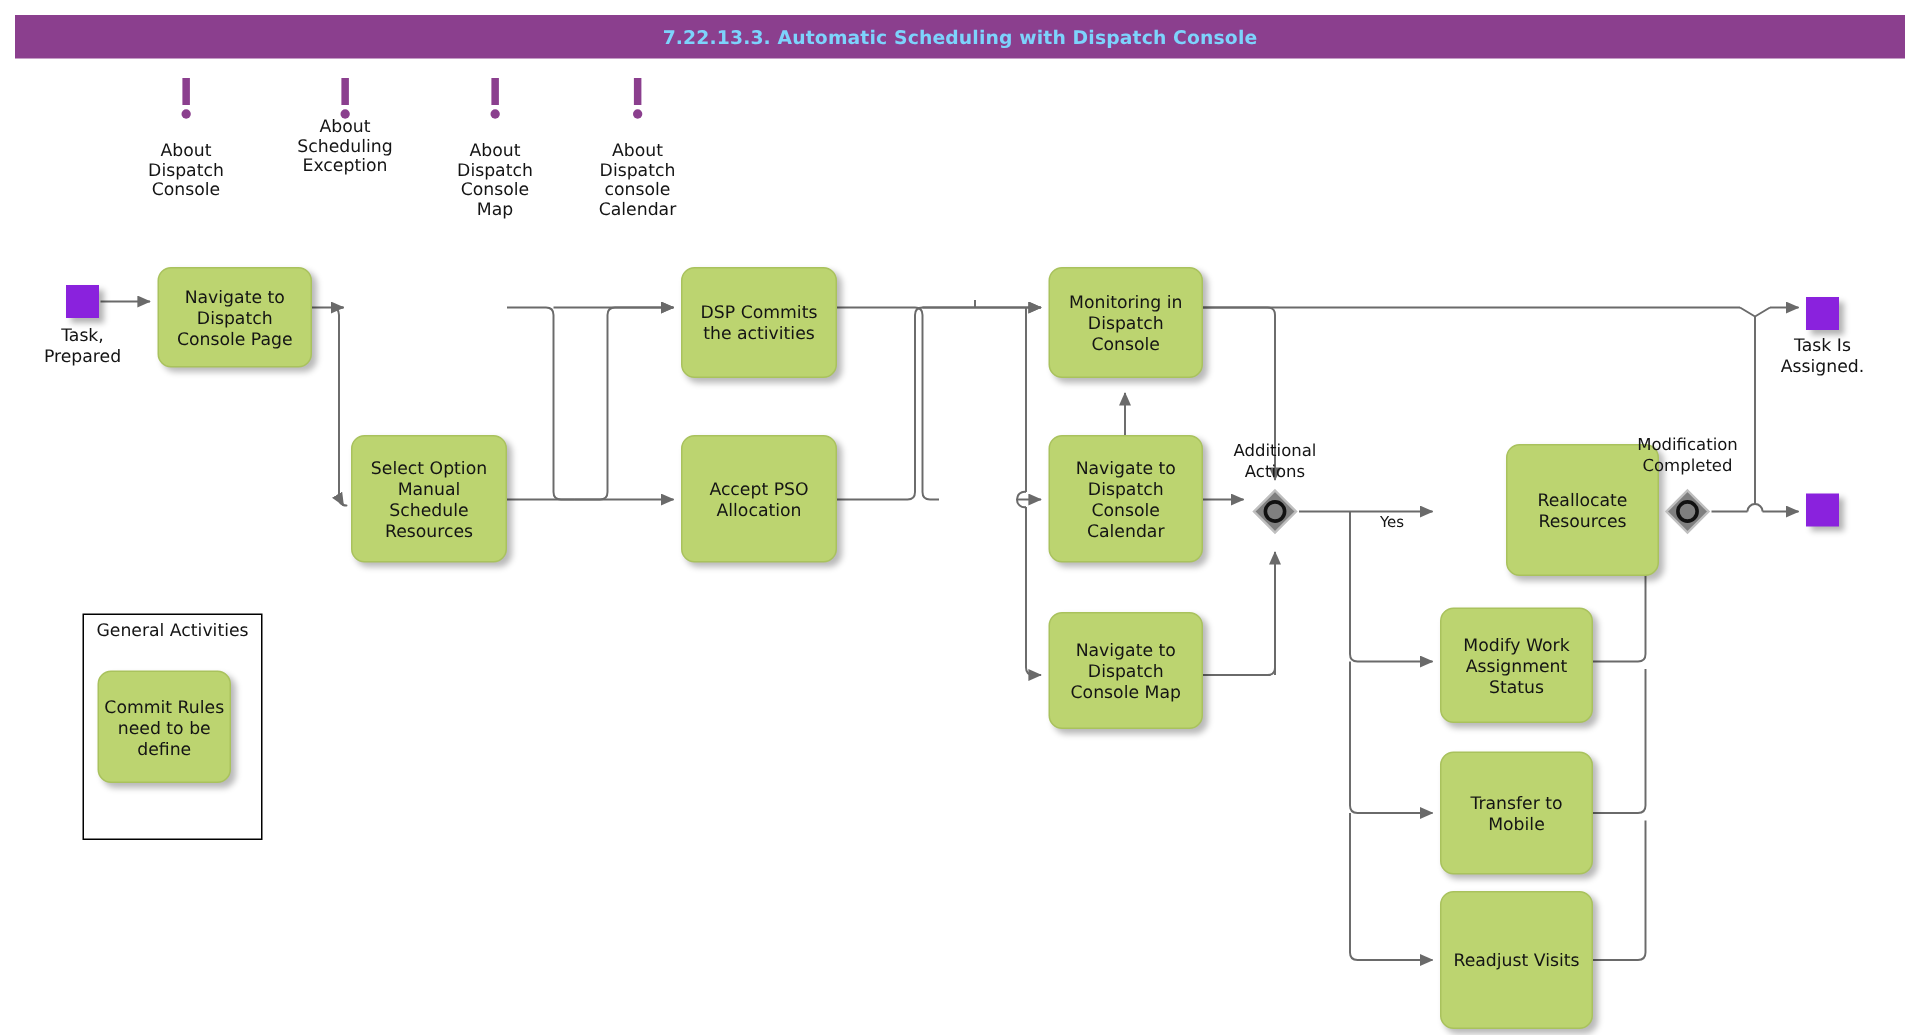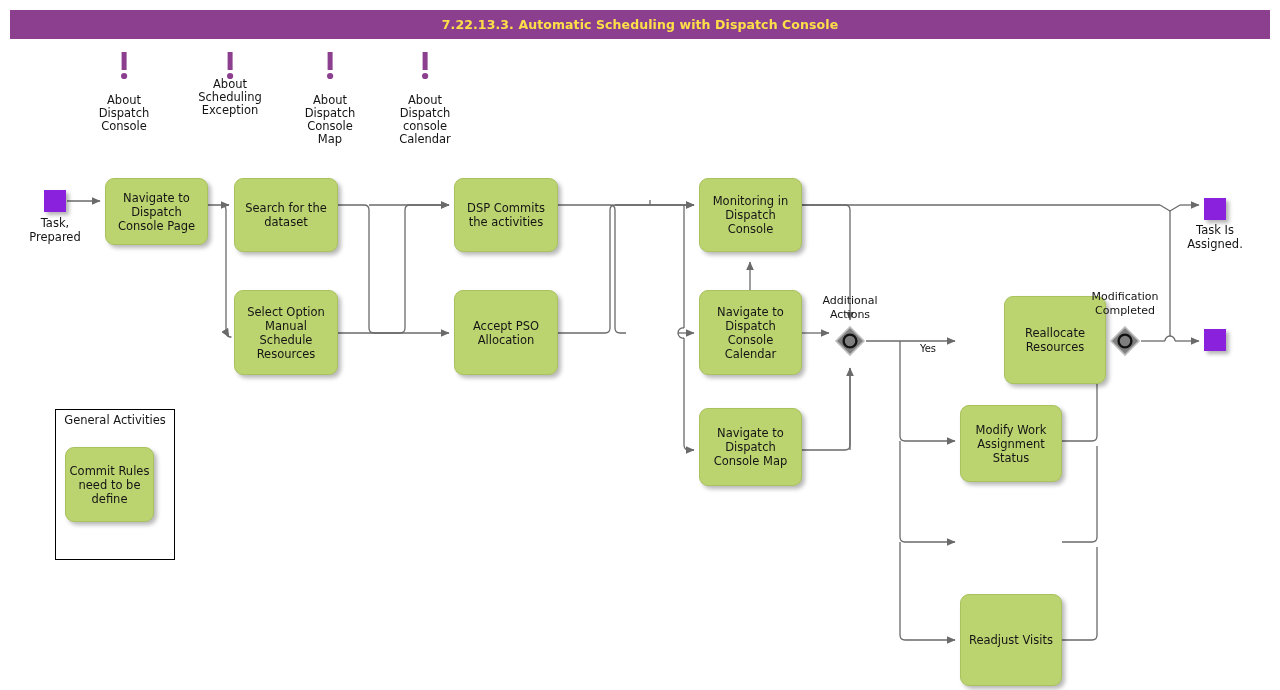--- a/index.html
+++ b/index.html
@@ -2,21 +2,21 @@
 <html><head>
 <meta charset="utf-8">
 <style>
   html,body{margin:0;padding:0;background:#ffffff;}
   body{width:1280px;height:690px;position:relative;overflow:hidden;
        font-family:"DejaVu Sans","Liberation Sans",sans-serif;color:#1a1a1a;}
 
   
   #titlebar{position:absolute;left:10px;top:10px;width:1260px;height:29px;
             background:#8b3f8e;display:flex;align-items:center;justify-content:center;}
-  #titlebar .t{color:#fde047;font-size:12.5px;font-weight:bold;letter-spacing:.1px;}
+  #titlebar .t{color:#7dd3fc;font-size:12.5px;font-weight:bold;letter-spacing:.1px;}
 
   
   #canvas{position:absolute;left:0;top:0;width:1280px;height:690px;}
   #wires{position:absolute;left:0;top:0;width:1280px;height:690px;pointer-events:none;}
 
   
   .task{position:absolute;box-sizing:border-box;background:#bcd470;
         border:1px solid #a9c25d;border-radius:9px;
         box-shadow:3px 3px 4px rgba(0,0,0,.28);
         display:flex;align-items:center;justify-content:center;text-align:center;
@@ -171,24 +171,20 @@
 Assigned.</div>
 
   <div class="event" style="left:1204px;top:329px;"></div>
 
   <div class="task" style="left:105px;top:178px;width:103px;height:67px;">
     <span>Navigate to
 Dispatch
 Console Page</span>
   </div>
 
-  <div class="task" style="left:234px;top:178px;width:104px;height:74px;">
-    <span>Search for the
-dataset</span>
-  </div>
 
   <div class="task" style="left:234px;top:290px;width:104px;height:85px;">
     <span>Select Option
 Manual Schedule
 Resources</span>
   </div>
 
   <div class="task" style="left:454px;top:290px;width:104px;height:85px;">
     <span>Accept PSO
 Allocation</span>
@@ -222,20 +218,24 @@
     <span>Reallocate
 Resources</span>
   </div>
 
   <div class="task" style="left:960px;top:405px;width:102px;height:77px;">
     <span>Modify Work
 Assignment
 Status</span>
   </div>
 
+  <div class="task" style="left:960px;top:501px;width:102px;height:82px;">
+    <span>Transfer to
+Mobile</span>
+  </div>
 
   <div class="task" style="left:960px;top:594px;width:102px;height:92px;">
     <span>Readjust Visits</span>
   </div>
 
   <div class="groupbox" style="left:55px;top:409px;width:120px;height:151px;"></div>
   <div class="grouptitle" style="left:55px;top:413px;width:120px;">General Activities</div>
   <div class="task" style="left:65px;top:447px;width:89px;height:75px;">
     <span>Commit Rules
 need to be

